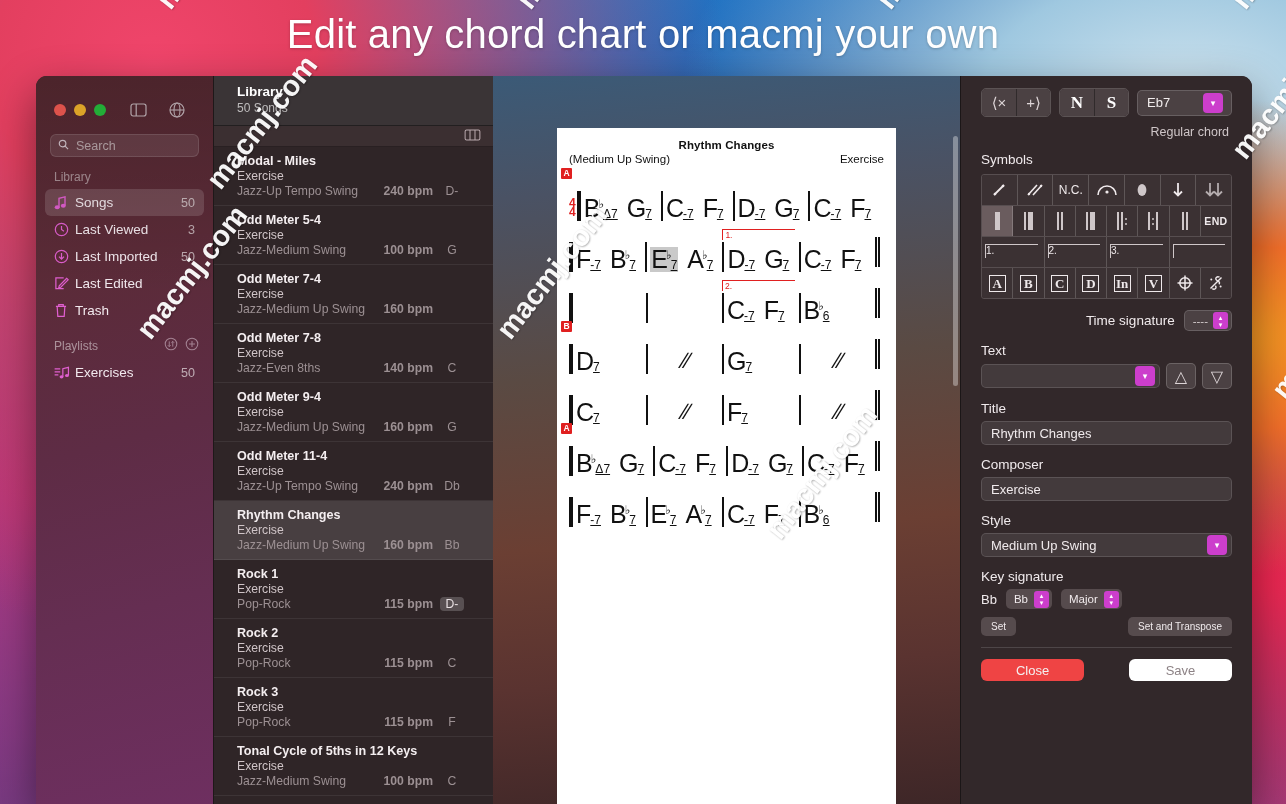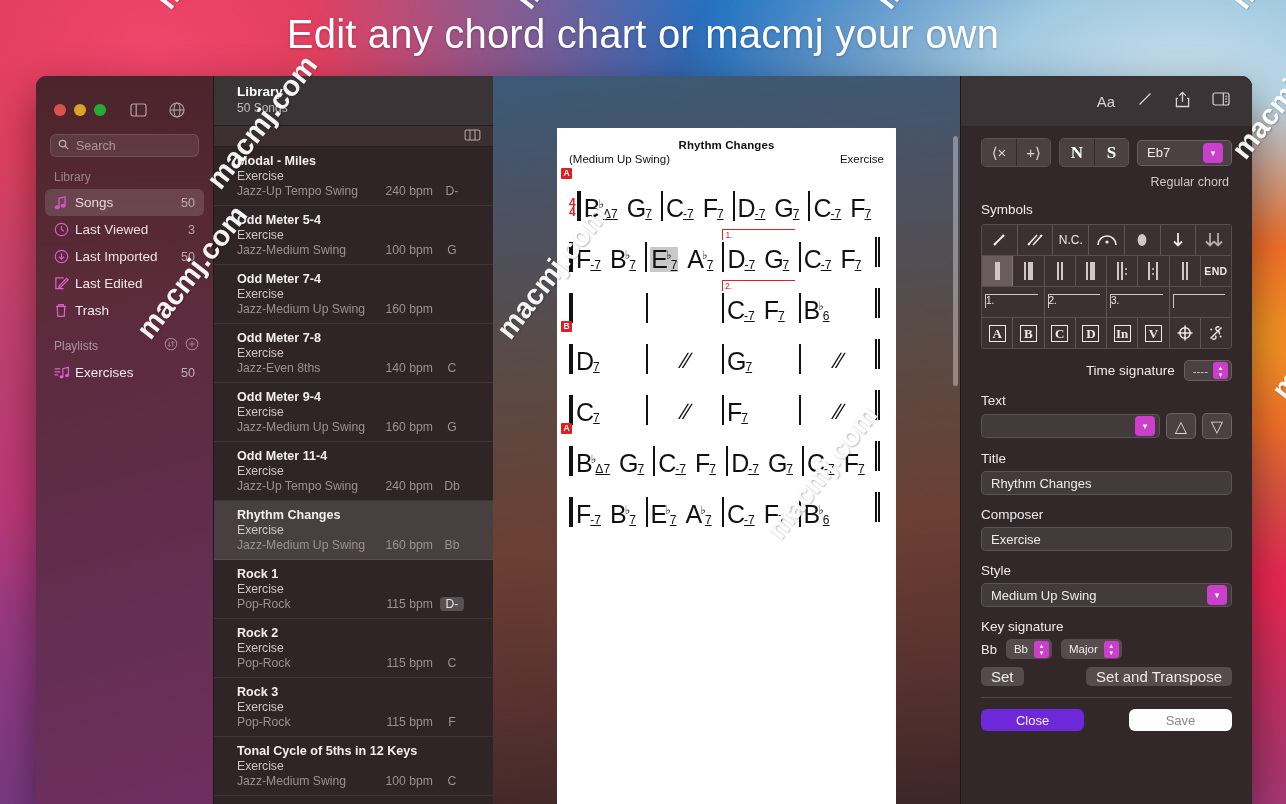--- a/index.html
+++ b/index.html
@@ -101,21 +101,21 @@
   }
   .list-scroll { flex: 1; overflow: hidden; }
   .song-row {
     padding: 7px 22px 7px 23px; border-bottom: 1px solid rgba(255,255,255,.07);
   }
   .song-row.selected { background: rgba(255,255,255,.12); }
   .song-title { font-size: 12.6px; font-weight: 700; color: #f4eef0; }
   .song-comp { font-size: 12.2px; color: #cfc4c7; margin-top: 1px; }
   .song-meta { display: flex; font-size: 12.2px; color: #9c9093; margin-top: 1px; }
   .song-meta .style { flex: 1; }
-  .song-meta .bpm { width: 68px; text-align: right; }
+  .song-meta .bpm { width: 68px; text-align: right; font-weight: bold; }
   .song-meta .key { width: 38px; text-align: center; }
   .song-meta .key .chip {
     display: inline-block; min-width: 24px; padding: 0 4px;
     border-radius: 4px; background: rgba(255,255,255,.20); color: #e8e0e2;
   }
   
   .chart-col {
     flex: 1; height: 100%; position: relative; overflow: hidden;
     background: linear-gradient(175deg,#3b5a77 0%,#4a5264 16%,#5a4a43 40%,#6b3f33 62%,#5a3330 80%,#3d2627 100%);
     display: flex; justify-content: center;
@@ -240,26 +240,26 @@
   }
   .key-row { display: flex; align-items: center; gap: 9px; margin-top: 5px; }
   .key-name { font-size: 13px; color: #f0eaec; }
   .key-pop {
     display: flex; align-items: center; gap: 6px; background: #564b4d;
     border-radius: 5px; height: 20px; padding: 0 3px 0 8px; color: #f0eaec; font-size: 11.5px;
   }
   .setrow { display: flex; justify-content: space-between; margin-top: 8px; }
   .small-btn {
     background: #564b4d; border-radius: 5px; height: 19px; padding: 0 10px;
-    display: flex; align-items: center; color: #efe9eb; font-size: 15px;
+    display: flex; align-items: center; color: #efe9eb; font-size: 10px;
   }
   .divider { height: 1px; background: rgba(255,255,255,.14); margin: 11px 0 0; }
   .footer-btns { display: flex; justify-content: space-between; margin-top: 11px; }
   .big-btn {
-    width: 103px; height: 22px; border-radius: 6px; background: #6d28d9;
+    width: 103px; height: 22px; border-radius: 6px; background: #ef4444;
     display: flex; align-items: center; justify-content: center;
     color: #f4eff0; font-size: 13px;
   }
   .big-btn.disabled { background: #ffffff; color: #8d8285; }
   
   .wm {
     position: absolute; color: #fff; font-weight: 700; font-size: 29px;
     transform: rotate(-52deg); transform-origin: left top;
     text-shadow: 0 1px 2px rgba(0,0,0,.35); pointer-events: none;
     white-space: nowrap; opacity: .95;
@@ -679,43 +679,20 @@
               <span class="ch">B<sup>♭</sup><sub>6</sub></span>
             </span>
             <span class="bline dbl"></span>
           </div>
         </div>
     </div>
     <div class="chart-scroll"></div>
   </div>
 
   <div class="inspector">
-    <div class="insp-top">
-      <span style="font-size:15px;">Aa</span>
-      <span>
-        <svg width="16" height="16" viewBox="0 0 16 16">
-            <line x1="2.5" y1="13.5" x2="13.5" y2="2.5" stroke="#d9d2d4" stroke-width="1.3"></line>
-          </svg>
-      </span>
-      <span>
-        <svg width="15" height="17" viewBox="0 0 15 17">
-            <path d="M7.5 1.4v9.4M4.2 4.6 7.5 1.3l3.3 3.3" fill="none" stroke="#d9d2d4" stroke-width="1.3"></path>
-            <path d="M3 7.3H1.4v8.2h12.2V7.3H12" fill="none" stroke="#d9d2d4" stroke-width="1.3"></path>
-          </svg>
-      </span>
-      <span>
-        <svg width="18" height="14" viewBox="0 0 18 14">
-            <rect x="1" y="1" width="16" height="12" rx="2" fill="none" stroke="#d9d2d4" stroke-width="1.2"></rect>
-            <line x1="11.3" y1="1" x2="11.3" y2="13" stroke="#d9d2d4" stroke-width="1.2"></line>
-            <line x1="13" y1="4.2" x2="15.3" y2="4.2" stroke="#d9d2d4" stroke-width="1"></line>
-            <line x1="13" y1="7" x2="15.3" y2="7" stroke="#d9d2d4" stroke-width="1"></line>
-            <line x1="13" y1="9.8" x2="15.3" y2="9.8" stroke="#d9d2d4" stroke-width="1"></line>
-          </svg>
-      </span>
-    </div>
 
     <div class="insp-body">
 
       <div class="row1">
         <div class="btn-pair">
           <div class="sq">⟨×</div>
           <div class="sq">+⟩</div>
         </div>
         <div class="btn-pair">
           <div class="sq ns">N</div>

